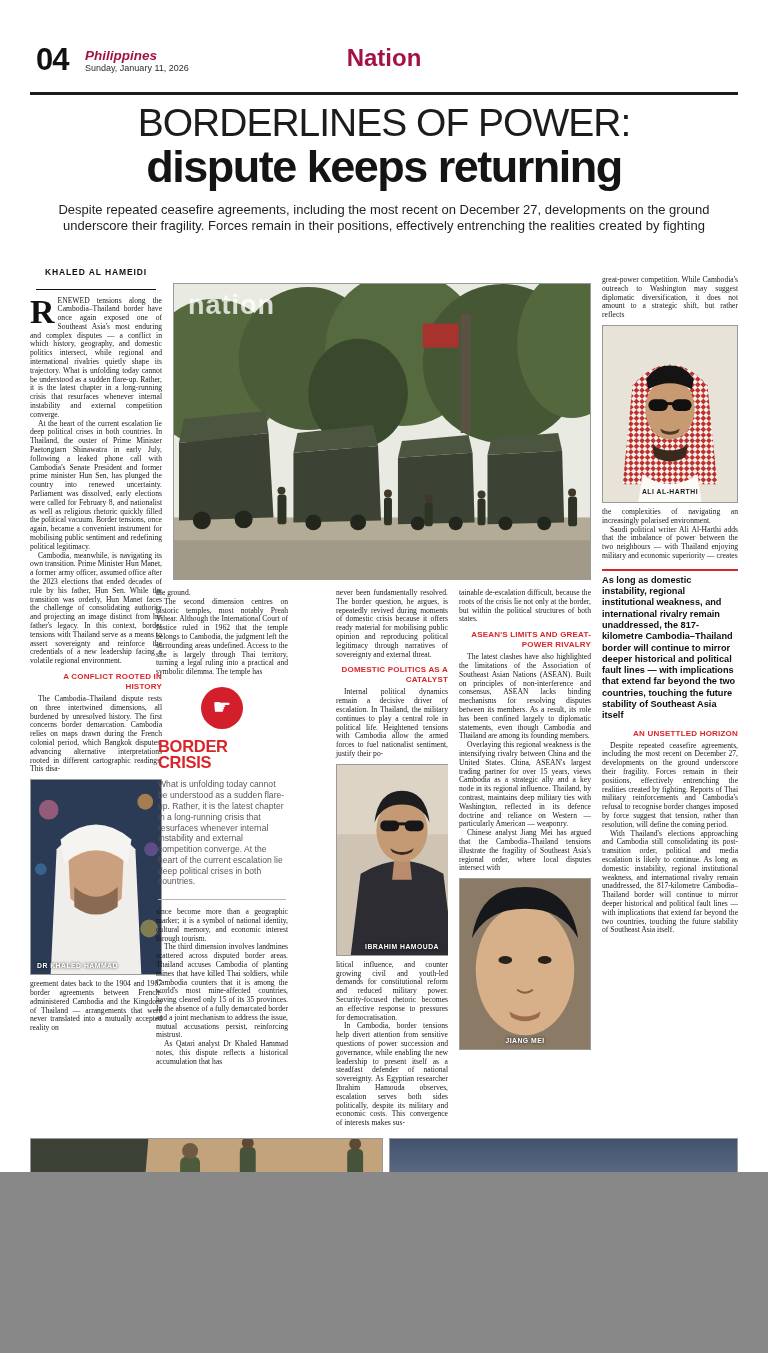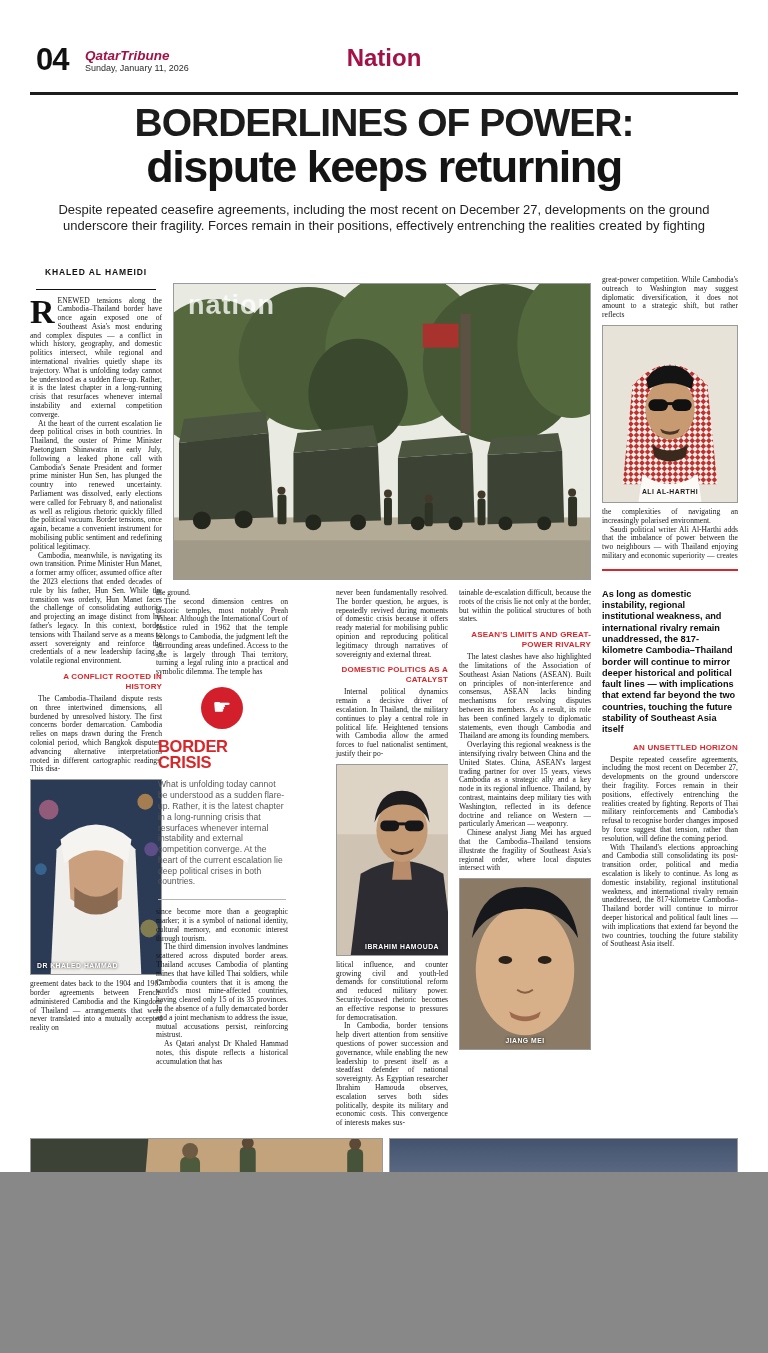--- a/index.html
+++ b/index.html
@@ -14,21 +14,21 @@
   }
   
   .page-num { position:absolute; left:36px; top:44px; font:700 31px/1 "Liberation Sans",sans-serif; letter-spacing:-1px; color:#111; }
   .logo { position:absolute; left:85px; top:49px; font:700 italic 13.5px/1 "Liberation Sans",sans-serif; color:#A31246; }
   .issue-date { position:absolute; left:85px; top:64px; font:9px/1 "Liberation Sans",sans-serif; color:#2b2b2b; }
   .section-title { position:absolute; left:0; right:0; top:46px; text-align:center; font:700 24px/1 "Liberation Sans",sans-serif; color:#A31246; }
   .header-rule { position:absolute; left:30px; top:92px; width:708px; height:3px; background:#1d1d1d; }
 
   
   .headline { position:absolute; left:44px; top:103px; width:680px; text-align:center; font-family:"Liberation Sans",sans-serif; }
-  .hl-kicker { font-weight:700; font-size:39px; line-height:1.05; letter-spacing:-1px; color:#1c1c1c;text-align:center; }
+  .hl-kicker { font-weight:400; font-size:39px; line-height:1.05; letter-spacing:-1px; color:#1c1c1c;text-align:center; }
   .hl-red { font-weight:700; font-size:44px; line-height:1.02; letter-spacing:-1.5px; color:#E8252A; }
   .hl-black { font-weight:700; font-size:45px; line-height:1.02; letter-spacing:-1.5px; color:#141414; }
   .standfirst { margin:12px auto 0; width:662px; font:13px/16.5px "Liberation Sans",sans-serif; color:#1f1f1f; }
 
   
   .col { position:absolute; width:132px; overflow:hidden; }
   .p { font:7.6px/8.8px "Liberation Serif", serif; text-align:justify; color:#161616; text-indent:8px; }
   .p.fl { text-indent:0; }
   .byline { font:700 8.5px/1 "Liberation Sans",sans-serif; letter-spacing:.9px; text-align:center; color:#111;
             border-bottom:1.5px solid #111; padding-bottom:12px; margin:2px 6px 7px; }
@@ -36,21 +36,21 @@
   .subhead { font:700 8px/10px "Liberation Sans",sans-serif; color:#D9262B; text-align:right; letter-spacing:.2px; margin:6px 0 3px; }
 
   
   .crisis-box { margin:10px 2px 8px; border-bottom:1px solid #b5b5b5; padding-bottom:12px; }
   .crisis-icon { width:42px; height:42px; border-radius:50%; background:#D31F2B; color:#fff;
                  display:flex; align-items:center; justify-content:center; font-size:21px; margin:2px auto 10px; }
   .crisis-title { font:700 16.5px/0.95 "Liberation Sans",sans-serif; color:#D9262B; letter-spacing:-.3px; margin-bottom:9px; }
   .crisis-quote { font:8.6px/10.8px "Liberation Sans",sans-serif; color:#585858; text-align:left; }
 
   
-  .pullq { border-top:2.5px solid #D9262B; margin:8px 0 7px; padding-top:18px;
+  .pullq { border-top:2.5px solid #D9262B; margin:8px 0 7px; padding-top:4px;
            font:700 9.2px/11.3px "Liberation Sans",sans-serif; color:#101010; text-align:left; }
 
   
   .ph { position:relative; overflow:hidden; background:#cfcfcf; border:1px solid #9a9a9a; }
   .ph svg { display:block; width:100%; height:100%; }
   .ph-cap { position:absolute; bottom:4px; left:0; right:0; text-align:center;
             font:700 6.8px/1 "Liberation Sans",sans-serif; color:#fff; letter-spacing:.5px;
             text-shadow:0 0 3px rgba(0,0,0,.9); }
   .ph-cap.dark { color:#1c1c1c; text-shadow:none; }
   .ph.inflow { margin:5px 0; }
@@ -63,21 +63,21 @@
   .bottom-cap { position:absolute; left:389px; top:1281px; width:349px;
                 font:700 7.9px/9.8px "Liberation Sans",sans-serif; color:#1b1b1b; text-align:left; }
   .bottom-cap .credit { font-weight:400; color:#b5838f; font-size:7px; }
 </style>
 </head>
 <body>
 
 <div class="page">
 
   <div class="page-num">04</div>
-  <div class="logo">QatarTribune</div>
+  <div class="logo">Philippines</div>
   <div class="issue-date">Sunday, January 11, 2026</div>
   <div class="section-title">Nation</div>
   <div class="header-rule"></div>
 
   <div class="headline">
     <div class="hl-kicker">BORDERLINES OF POWER:</div>
     <div class="hl-black">dispute keeps returning</div>
     <div class="standfirst">Despite repeated ceasefire agreements, including the most recent on December 27, developments on the ground underscore their fragility. Forces remain in their positions, effectively entrenching the realities created by fighting</div>
   </div>
 

